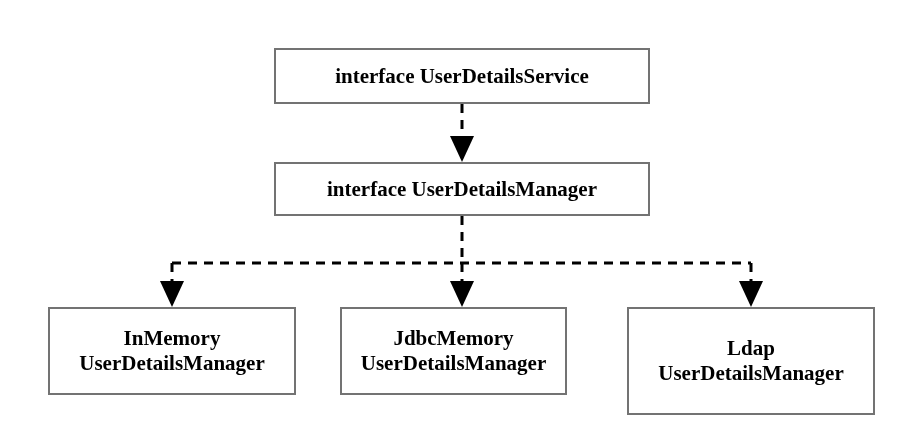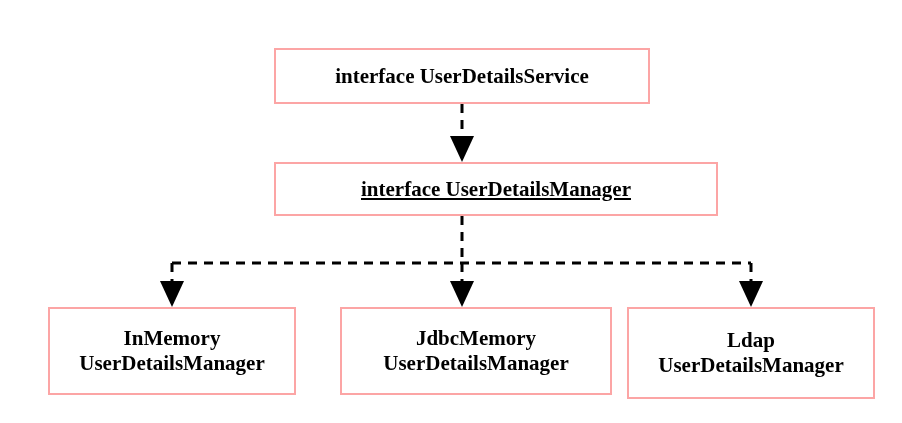--- a/index.html
+++ b/index.html
@@ -12,21 +12,21 @@
     position: relative;
     width: 902px;
     height: 423px;
     background: #ffffff;
     font-family: "Liberation Serif", "DejaVu Serif", serif;
     overflow: hidden;
   }
   .uml-box {
     position: absolute;
     box-sizing: border-box;
-    border: 2px solid #fca5a5;
+    border: 2px solid #737373;
     background: #ffffff;
     display: flex;
     flex-direction: column;
     align-items: center;
     justify-content: center;
     text-align: center;
     color: #000000;
     font-weight: bold;
     font-size: 21px;
     line-height: 1.18;
@@ -38,43 +38,42 @@
   
   #box-user-details-service {
     left: 274px;
     top: 48px;
     width: 376px;
     height: 56px;
   }
   #box-user-details-manager {
     left: 274px;
     top: 162px;
-    width: 444px;
+    width: 376px;
     height: 54px;
-    text-decoration: underline;
   }
   
   #box-inmemory {
     left: 48px;
     top: 307px;
     width: 248px;
     height: 88px;
     text-align: center;
   }
   #box-jdbcmemory {
     left: 340px;
     top: 307px;
-    width: 272px;
+    width: 227px;
     height: 88px;
   }
   #box-ldap {
     left: 627px;
     top: 307px;
     width: 248px;
-    height: 92px;
+    height: 108px;
   }
   
   .edge-svg {
     position: absolute;
     left: 0;
     top: 0;
     width: 902px;
     height: 423px;
     pointer-events: none;
   }

